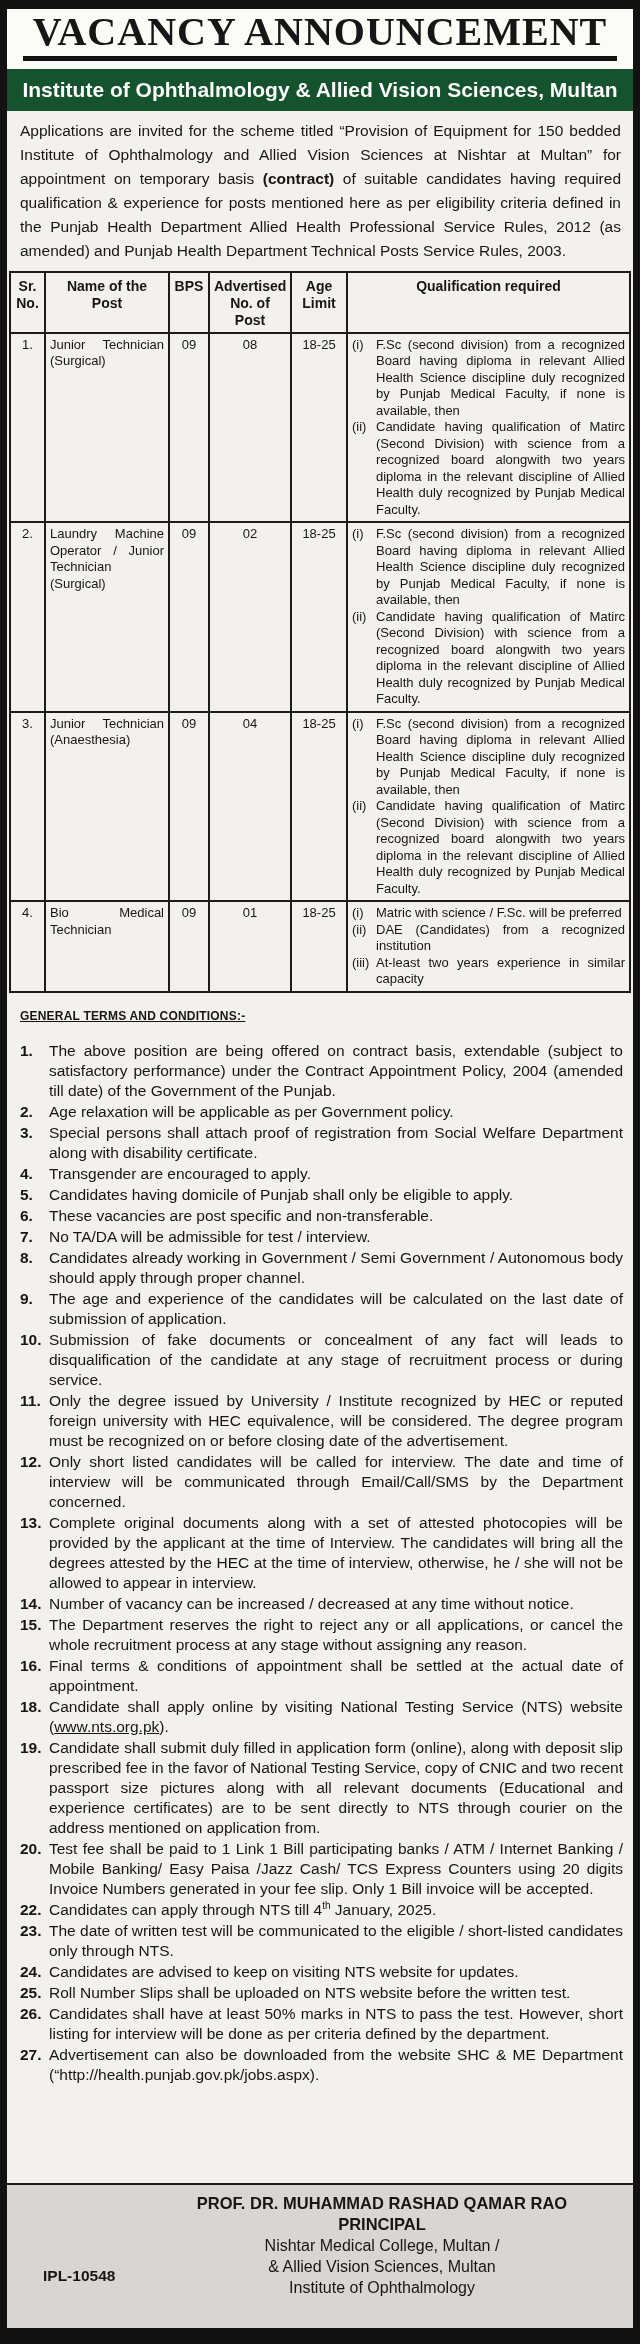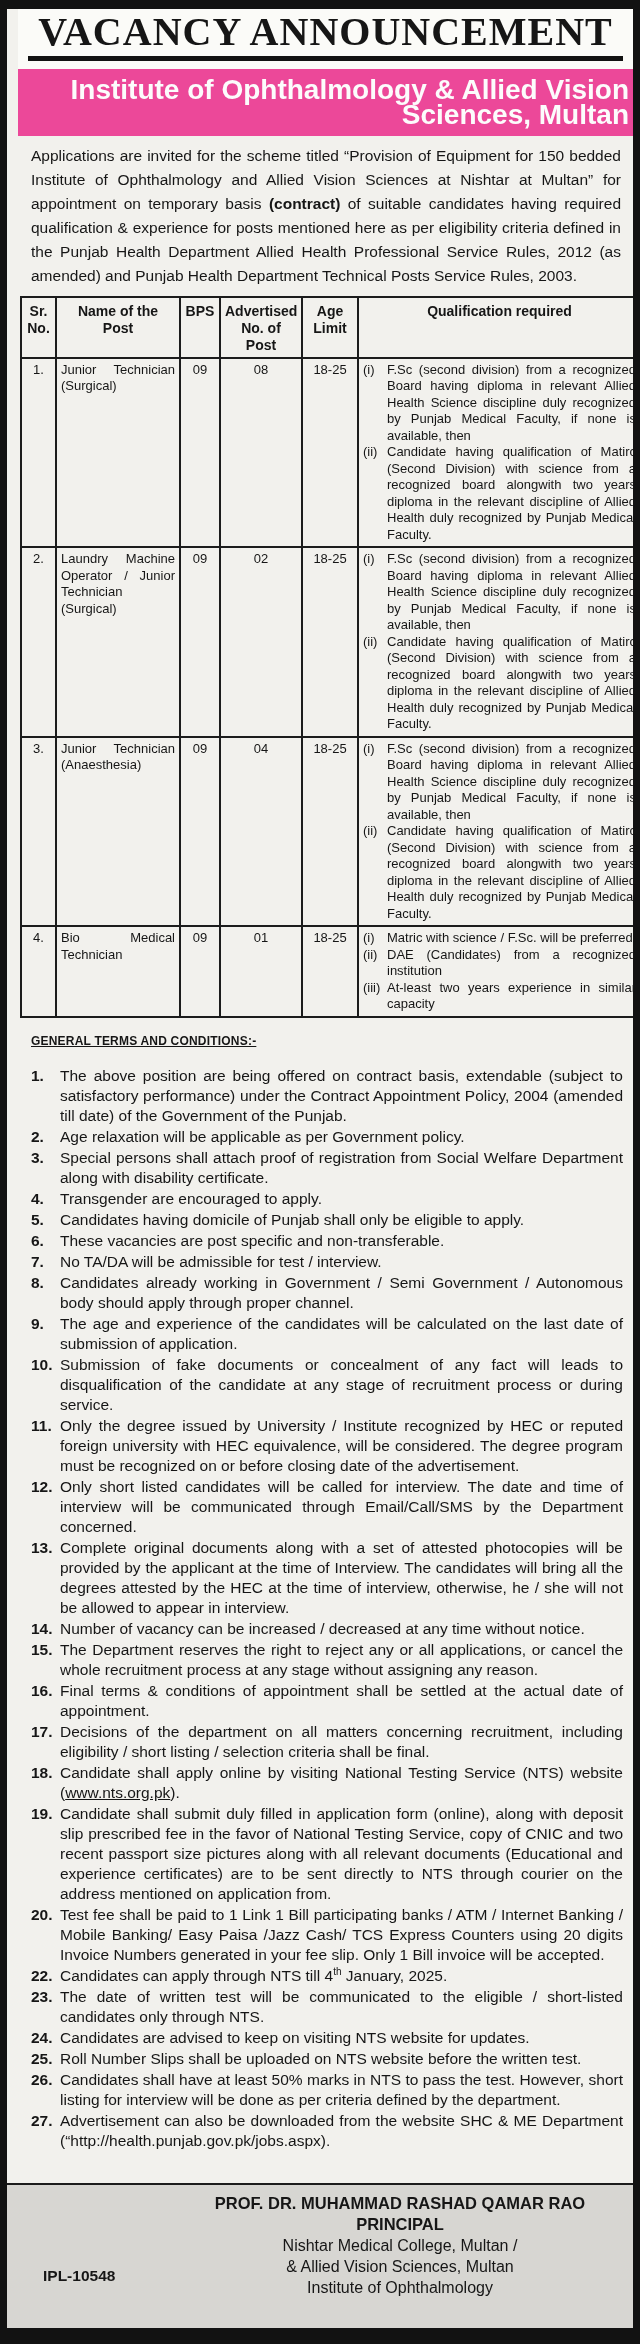--- a/index.html
+++ b/index.html
@@ -8,36 +8,35 @@
     width:640px; height:2344px;
     margin:0 auto;
     box-sizing:border-box;
     background:#f2f1ed;
     border-left:7px solid #121212;
     border-right:7px solid #121212;
     border-top:9px solid #121212;
     overflow:hidden;
     font-family:"Liberation Sans", sans-serif;
     color:#161616;
-    padding-left:11px;
   }
   
   .title-block { background:#fbfbf8; text-align:center; padding:3px 0 8px; }
   .page-title {
     display:inline-block;
     font-family:"Liberation Serif", serif;
     font-size:40px; font-weight:bold; letter-spacing:1px;
     line-height:1.02;
     border-bottom:5px solid #121212;
     padding:0 10px 3px;
   }
   .institute-bar {
-    background:#ec4899; color:#fcfcfc;
-    text-align:right; font-weight:bold;
-    font-size:28px; line-height:25px;
+    background:#14532d; color:#fcfcfc;
+    text-align:center; font-weight:bold;
+    font-size:21px; line-height:25px;
     padding:8px 4px 9px;
   }
   
   .intro {
     font-size:15.5px; line-height:24px;
     text-align:justify;
     padding:8px 12px 4px 13px;
     margin:0;
   }
   .b { font-weight:bold; }
@@ -82,21 +81,21 @@
     position:absolute; left:0; right:0; bottom:16px;
     height:143px;
     background:#d7d6d2;
     border-top:2px solid #1c1c1c;
   }
   .ipl {
     position:absolute; left:36px; top:82px;
     font-weight:bold; font-size:15.5px;
   }
   .signature {
-    position:absolute; left:178px; top:8px; width:430px;
+    position:absolute; left:160px; top:8px; width:430px;
     text-align:center; font-size:16px; line-height:21px;
   }
   .sig-bold { font-weight:bold; font-size:16.5px; }
   .bottom-bar {
     position:absolute; left:0; right:0; bottom:0;
     height:16px; background:#121212;
   }
 </style>
 </head>
 <body>
@@ -271,24 +270,20 @@
       </div>
     <div class="term">
         <span class="tnum">15.</span>
         <span class="ttext">The Department reserves the right to reject any or all applications, or cancel the whole recruitment process at any stage without assigning any reason.</span>
       </div>
     <div class="term">
         <span class="tnum">16.</span>
         <span class="ttext">Final terms &amp; conditions of appointment shall be settled at the actual date of appointment.</span>
       </div>
     <div class="term">
-        <span class="tnum">17.</span>
-        <span class="ttext">Decisions of the department on all matters concerning recruitment, including eligibility / short listing / selection criteria shall be final.</span>
-      </div>
-    <div class="term">
         <span class="tnum">18.</span>
         <span class="ttext"><span>Candidate shall apply online by visiting National Testing Service (NTS) website (</span><span class="u">www.nts.org.pk</span><span>).</span></span>
       </div>
     <div class="term">
         <span class="tnum">19.</span>
         <span class="ttext">Candidate shall submit duly filled in application form (online), along with deposit slip prescribed fee in the favor of National Testing Service, copy of CNIC and two recent passport size pictures along with all relevant documents (Educational and experience certificates) are to be sent directly to NTS through courier on the address mentioned on application from.</span>
       </div>
     <div class="term">
         <span class="tnum">20.</span>
         <span class="ttext">Test fee shall be paid to 1 Link 1 Bill participating banks / ATM / Internet Banking / Mobile Banking/ Easy Paisa /Jazz Cash/ TCS Express Counters using 20 digits Invoice Numbers generated in your fee slip. Only 1 Bill invoice will be accepted.</span>

